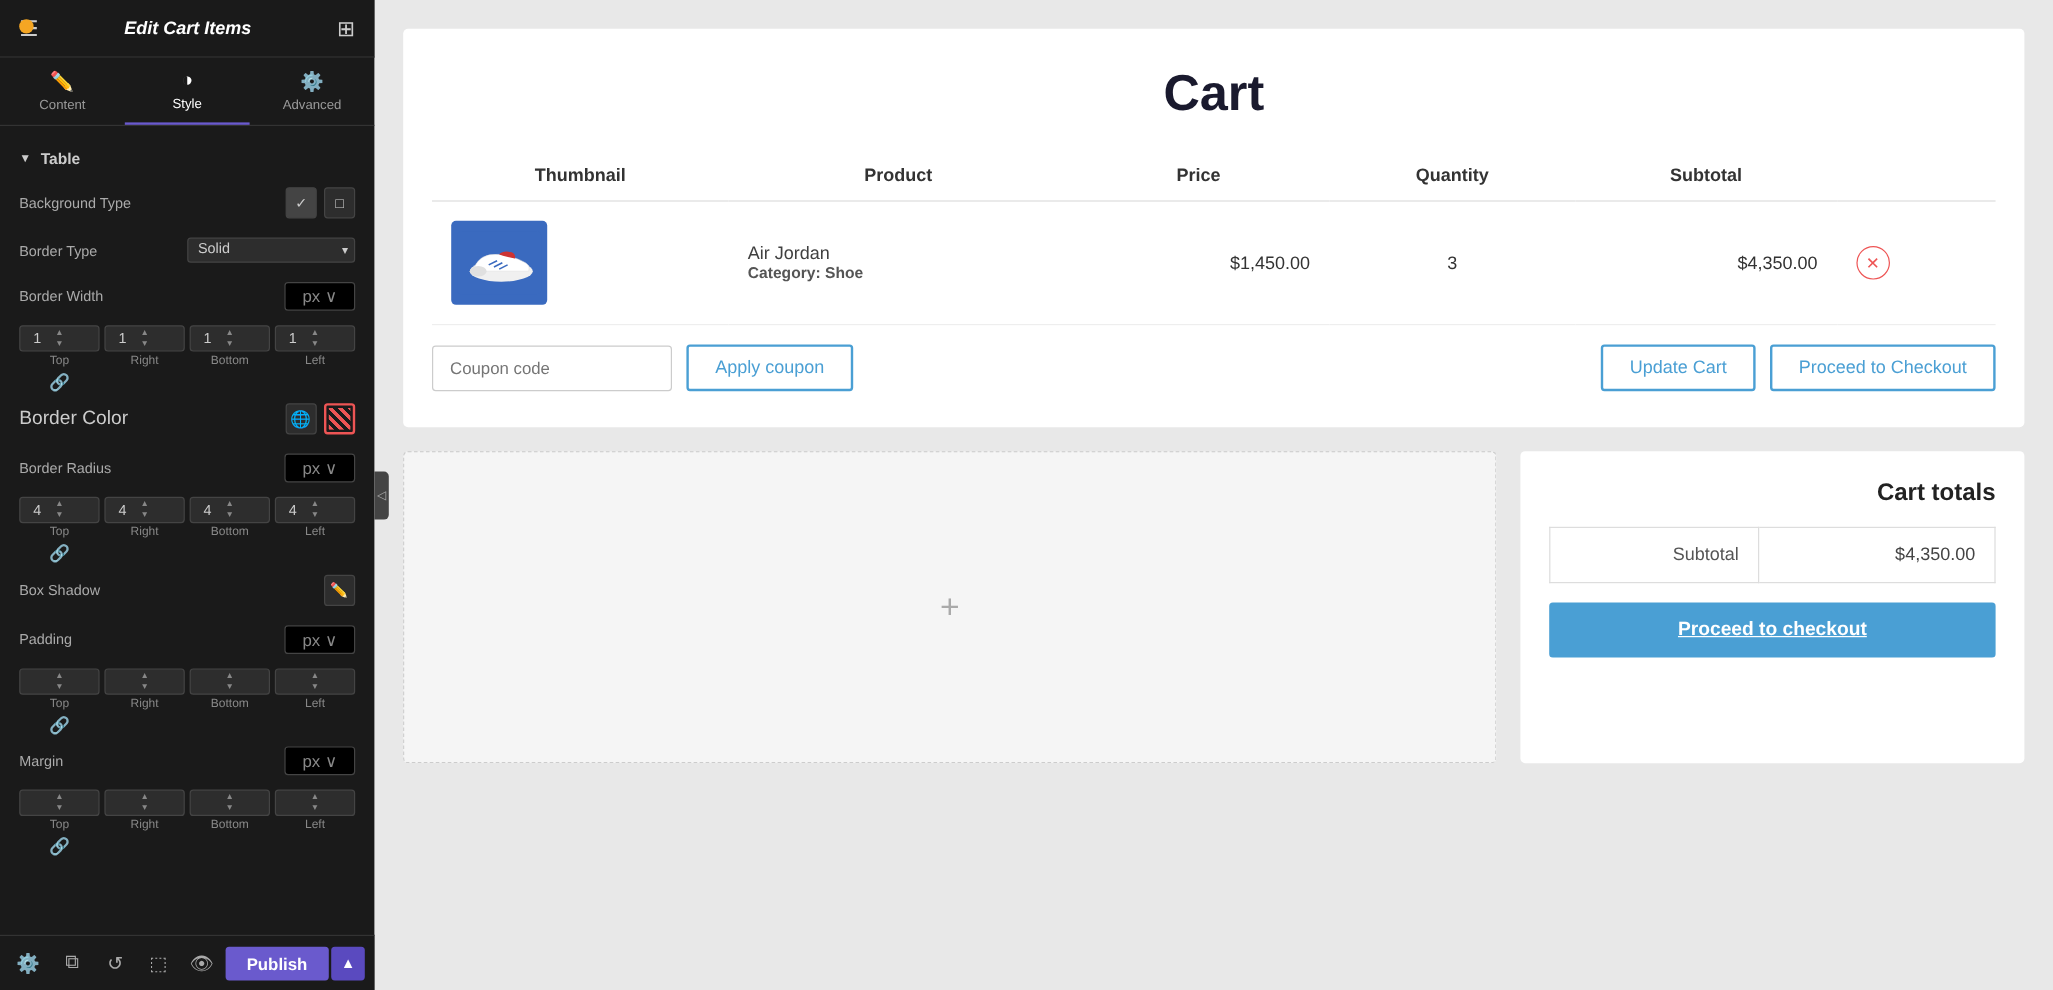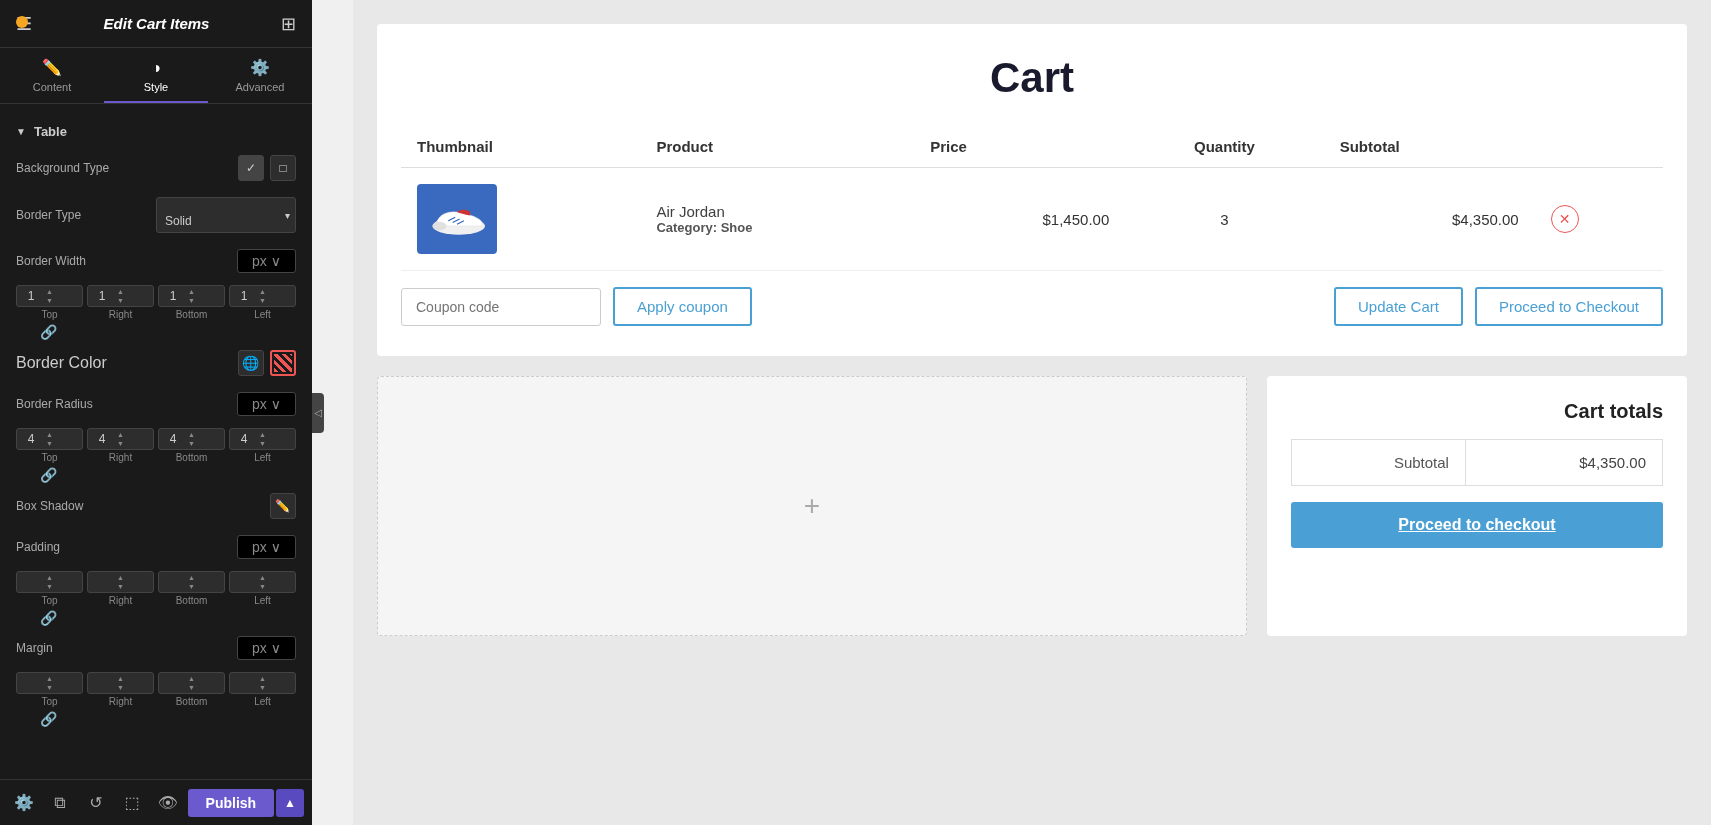--- a/index.html
+++ b/index.html
@@ -87,21 +87,21 @@
       min-height: 36px;
     }
     .field-label { flex: 1; }
     .field-control { display: flex; align-items: center; gap: 6px; }
 
     .select-control {
       background: #2d2d2d;
       border: 1px solid #444;
       color: #ccc;
       font-size: 12px;
-      padding: 16px 24px 4px 8px;
+      padding: 1px 24px 4px 8px;
       border-radius: 3px;
       width: 140px;
       appearance: none;
       cursor: pointer;
     }
     .select-wrapper { position: relative; }
     .select-wrapper::after {
       content: '▾';
       position: absolute;
       right: 6px;
@@ -298,21 +298,20 @@
 
     
     .main-area {
       flex: 1;
       background: #e8e8e8;
       overflow-y: auto;
       padding: 24px;
       display: flex;
       flex-direction: column;
       gap: 20px;
-      margin-left: 41px;
     }
 
     .cart-container {
       background: #fff;
       border-radius: 4px;
       padding: 30px 24px;
     }
 
     .cart-title {
       text-align: center;
@@ -322,21 +321,21 @@
       margin-bottom: 24px;
     }
 
     .cart-table {
       width: 100%;
       border-collapse: collapse;
     }
     .cart-table th {
       border-bottom: 1px solid #ddd;
       padding: 12px 16px;
-      text-align: left;
+      text-align: center;
       font-size: 15px;
       font-weight: 600;
       color: #333;
     }
     .cart-table th.center { text-align: center; }
     .cart-table th.right { }
     .cart-table td {
       padding: 16px;
       border-bottom: 1px solid #eee;
       vertical-align: middle;

